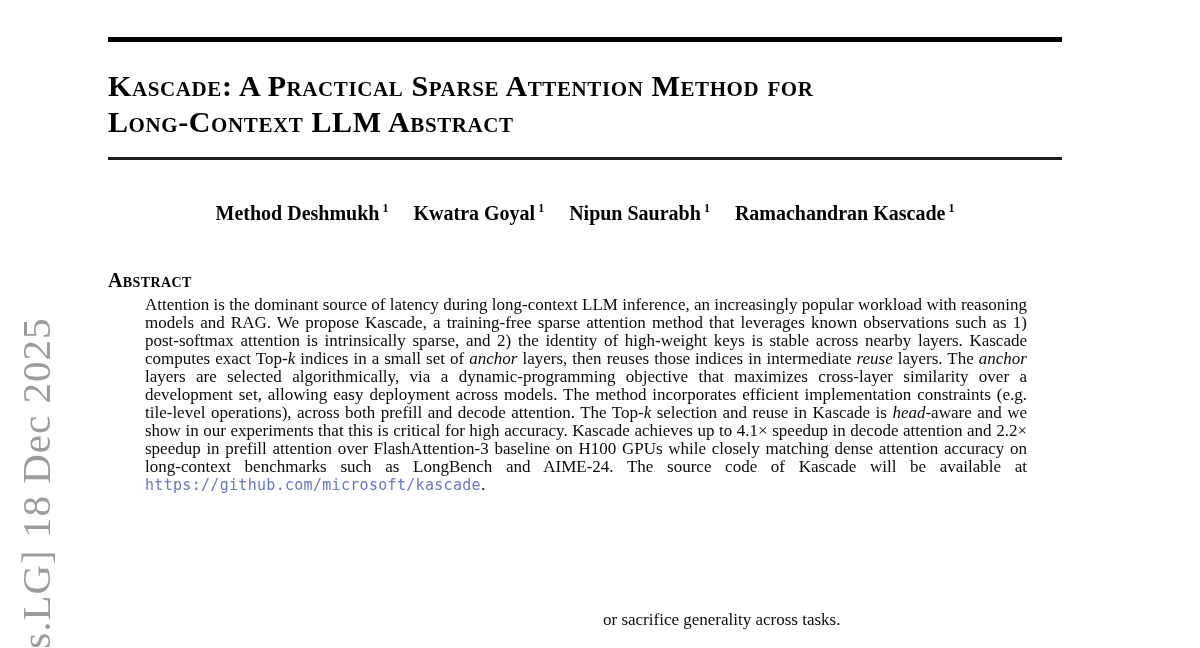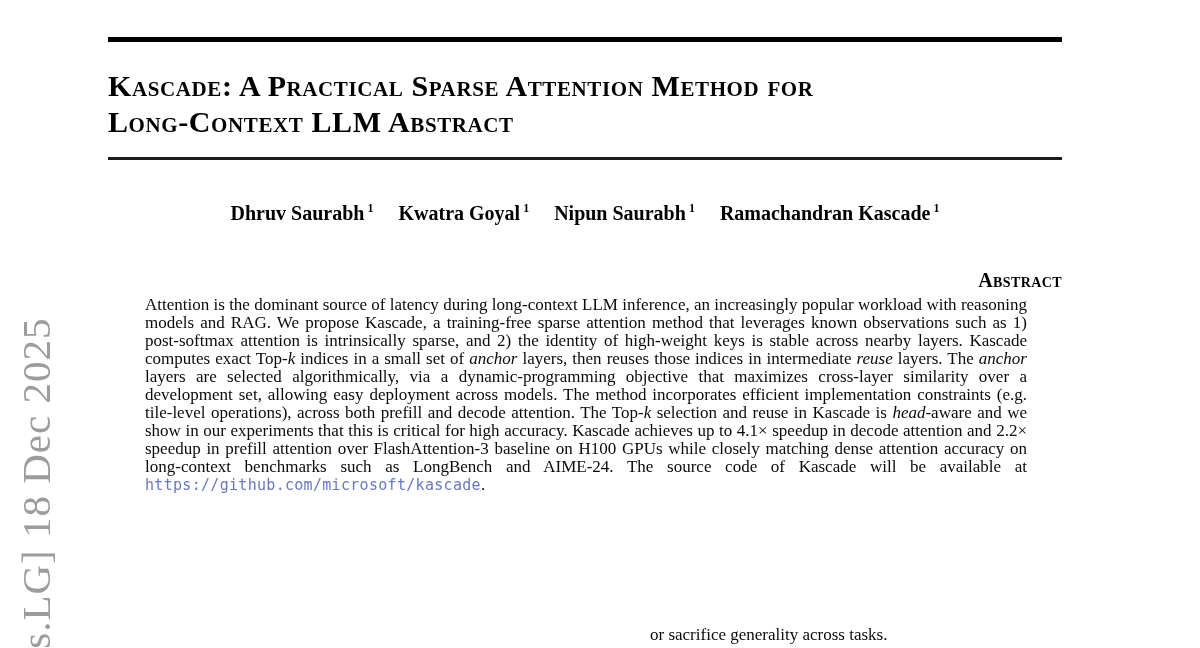--- a/index.html
+++ b/index.html
@@ -75,21 +75,21 @@
   .author sup {
     font-size: 12px;
     font-weight: bold;
     margin-left: 3px;
   }
 
   .abstract-heading {
     position: absolute;
     top: 269px; left: 0;
     width: 100%;
-    text-align: right;
+    text-align: left;
     font-variant: small-caps;
     font-weight: bold;
     font-size: 20px;
     letter-spacing: 0.4px;
     color: #000000;
   }
 
   .abstract-body {
     position: absolute;
     top: 296px; left: 37px;
@@ -120,25 +120,24 @@
     font-weight: normal;
     color: #000000;
     white-space: nowrap;
     margin-top: 48px;
   }
   .section-number { display: inline-block; margin-right: 24px; }
   .section-title { font-variant: small-caps; letter-spacing: 0.4px; }
 
   .right-col-text {
     position: absolute;
-    left: 495px; top: 19px;
+    left: 495px; top: 4px;
     font-size: 17px;
     color: #0a0a0a;
     white-space: nowrap;
-    margin-left: 47px;
   }
 </style>
 </head>
 <body>
 
 <div class="page">
 
   <div class="watermark" style="color: rgb(156, 156, 156);">cs.LG] 18 Dec 2025</div>
 
   <div class="content">
@@ -146,21 +145,21 @@
     <div class="rule-top"></div>
 
     <div class="paper-title">
       <div>Kascade: A Practical Sparse Attention Method for</div>
       <div>Long-Context LLM Abstract</div>
     </div>
 
     <div class="rule-bottom"></div>
 
     <div class="authors">
-      <span class="author"><span>Dhruv Saurabh</span><sup>1</sup></span>
+      <span class="author"><span>Method Deshmukh</span><sup>1</sup></span>
       <span class="author"><span>Kwatra Goyal</span><sup>1</sup></span>
       <span class="author"><span>Nipun Saurabh</span><sup>1</sup></span>
       <span class="author"><span>Ramachandran Kascade</span><sup>1</sup></span>
     </div>
 
     <div class="abstract-heading">Abstract</div>
 
     <div class="abstract-body"><span>Attention is the dominant source of latency during long-context LLM inference, an increasingly popular workload with reasoning models and RAG. We propose Kascade, a training-free sparse attention method that leverages known observations such as 1) post-softmax attention is intrinsically sparse, and 2) the identity of high-weight keys is stable across nearby layers. Kascade computes exact Top-</span><span class="seg-italic">k</span><span> indices in a small set of </span><span class="seg-italic">anchor</span><span> layers, then reuses those indices in intermediate </span><span class="seg-italic">reuse</span><span> layers. The </span><span class="seg-italic">anchor</span><span> layers are selected algorithmically, via a dynamic-programming objective that maximizes cross-layer similarity over a development set, allowing easy deployment across models. The method incorporates efficient implementation constraints (e.g. tile-level operations), across both prefill and decode attention. The Top-</span><span class="seg-italic">k</span><span> selection and reuse in Kascade is </span><span class="seg-italic">head</span><span>-aware and we show in our experiments that this is critical for high accuracy. Kascade achieves up to 4.1× speedup in decode attention and 2.2× speedup in prefill attention over FlashAttention-3 baseline on H100 GPUs while closely matching dense attention accuracy on long-context benchmarks such as LongBench and AIME-24. The source code of Kascade will be available at </span><span class="seg-link" style="color: rgb(104, 120, 192);">https://github.com/microsoft/kascade</span><span>.</span></div>
 
     <div class="section-row">

